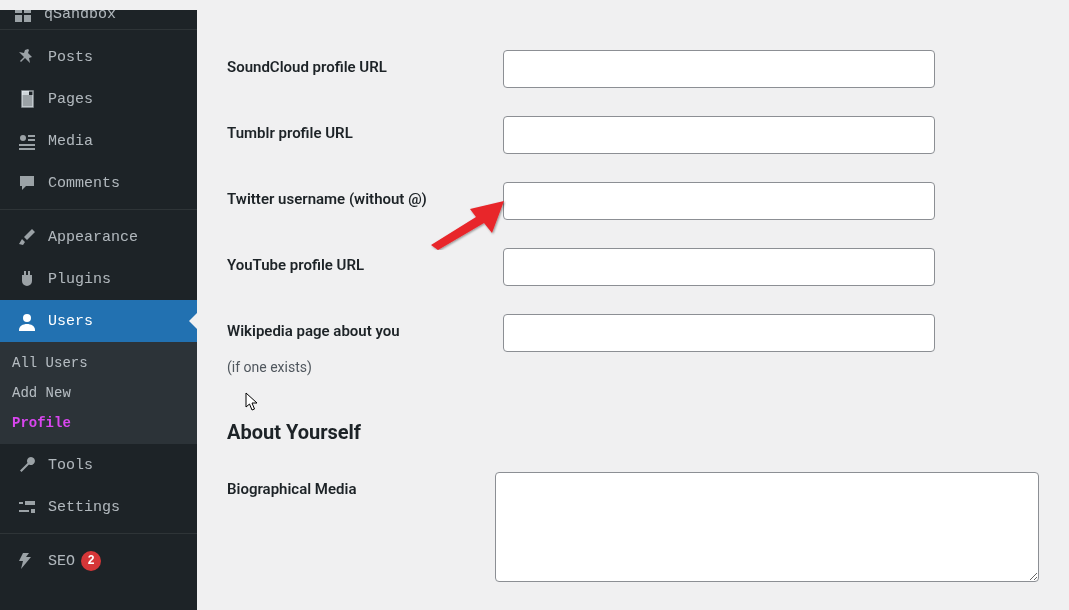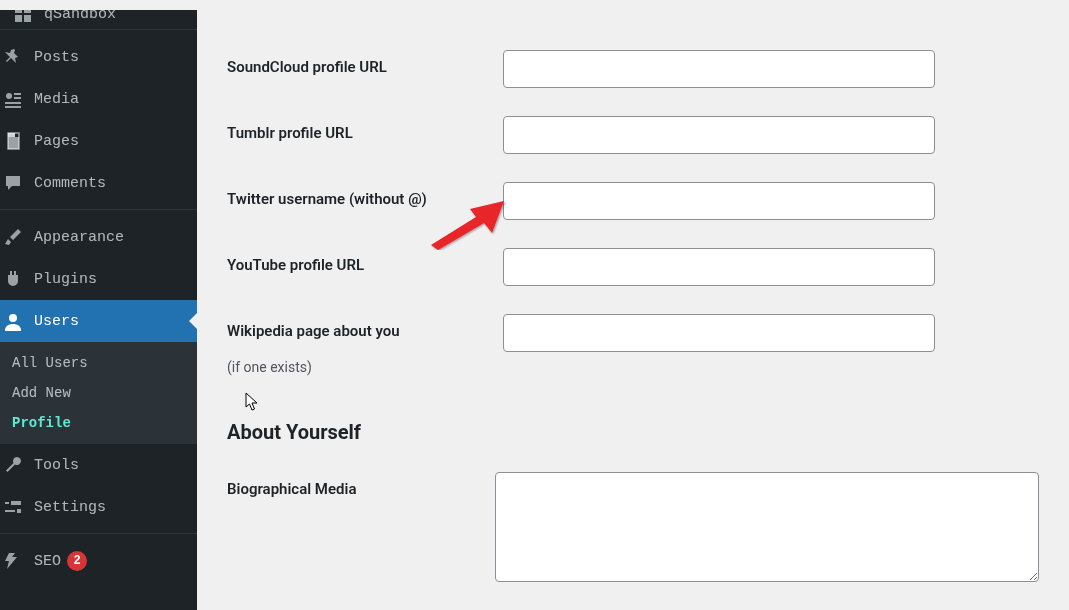--- a/index.html
+++ b/index.html
@@ -21,21 +21,21 @@
       top: 10px;
       width: 197px;
       height: 610px;
       background: #1d2327;
       color: #f0f0f1;
       font-family: Liberation Mono, monospace;
     }
     .sidebar-item {
       display: flex;
       align-items: center;
-      padding: 10px 2px;
+      padding: 10px 16px;
       cursor: pointer;
       color: rgba(240, 246, 252, 0.7);
       font-size: 15px;
     }
     .sidebar-item.top-cut {
       padding: 0 12px 6px 12px;
       height: 14px;
       overflow: hidden;
     }
     .sidebar-item .icon {
@@ -74,21 +74,21 @@
       background: #2c3338;
       padding: 6px 0;
     }
     .submenu-item {
       padding: 7px 12px;
       font-size: 14px;
       color: rgba(240, 246, 252, 0.7);
       cursor: pointer;
     }
     .submenu-item.current {
-      color: #5eead4;
+      color: #d946ef;
       font-weight: 600;
     }
     .badge {
       display: inline-flex;
       align-items: center;
       justify-content: center;
       background: #d63638;
       color: #fff;
       border-radius: 10px;
       min-width: 20px;
@@ -191,36 +191,36 @@
       <svg width="20" height="20" viewBox="0 0 20 20">
           <path fill="currentColor" d="M11 2l1 1-1 3 4 4-3 1 1 5-5-5-4 4-1-1 4-4-5-5 5 1 1-3 3-1z"></path>
         </svg>
     </span>
     <span>Posts</span>
   </div>
 
   <div class="sidebar-item">
     <span class="icon">
       <svg width="20" height="20" viewBox="0 0 20 20">
-          <circle cx="6" cy="7" r="3" fill="currentColor"></circle>
-          <path fill="currentColor" d="M11 4h7v2h-7zM11 8h7v2h-7zM2 13h16v2H2z M2 17h16v2H2z"></path>
-        </svg>
-    </span>
-    <span>Media</span>
-  </div>
-
-  <div class="sidebar-item">
-    <span class="icon">
-      <svg width="20" height="20" viewBox="0 0 20 20">
           <path fill="currentColor" d="M5 2h7l4 4v12H5V2zm7 0v4h4"></path>
           <rect x="5" y="2" width="11" height="16" fill="none" stroke="currentColor" stroke-width="1.5"></rect>
           <rect x="5" y="2" width="7" height="4" fill="currentColor"></rect>
         </svg>
     </span>
     <span>Pages</span>
+  </div>
+
+  <div class="sidebar-item">
+    <span class="icon">
+      <svg width="20" height="20" viewBox="0 0 20 20">
+          <circle cx="6" cy="7" r="3" fill="currentColor"></circle>
+          <path fill="currentColor" d="M11 4h7v2h-7zM11 8h7v2h-7zM2 13h16v2H2z M2 17h16v2H2z"></path>
+        </svg>
+    </span>
+    <span>Media</span>
   </div>
 
   <div class="sidebar-item">
     <span class="icon">
       <svg width="20" height="20" viewBox="0 0 20 20">
           <path fill="currentColor" d="M3 3h14v10H9l-4 4v-4H3V3z"></path>
         </svg>
     </span>
     <span>Comments</span>
   </div>

